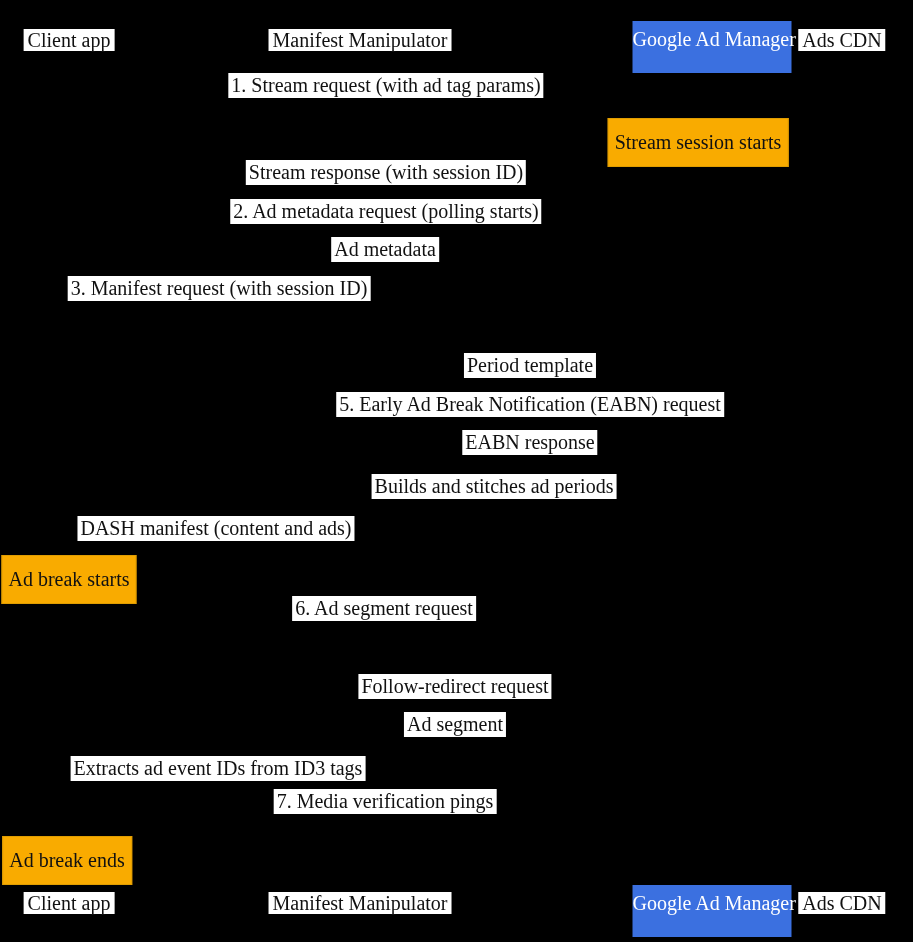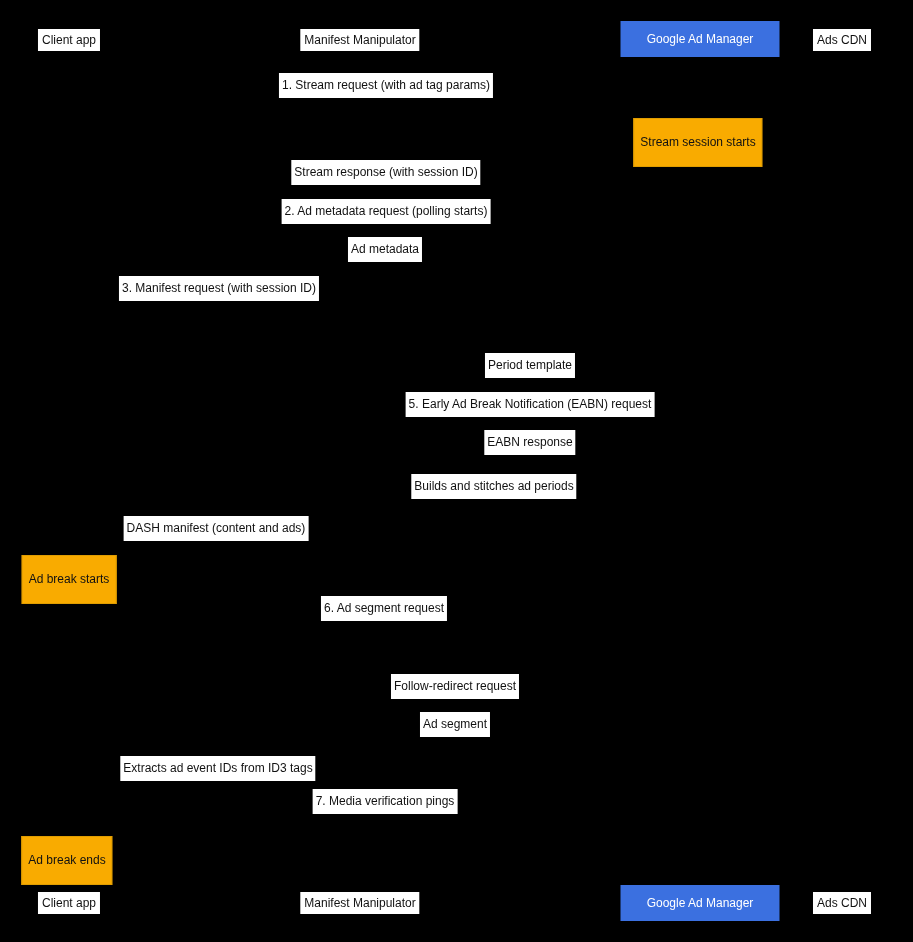--- a/index.html
+++ b/index.html
@@ -5,47 +5,48 @@
   html, body {
     margin: 0;
     padding: 0;
     background: #000000;
   }
   .canvas {
     position: relative;
     width: 913px;
     height: 942px;
     background: var(--pageBg, #000000);
-    font-family: Liberation Sans, sans-serif;
-    font-size: 12px;
+    font-family: Liberation Serif, serif;
+    font-size: 20px;
     overflow: hidden;
   }
   .lbl {
     position: absolute;
     transform: translateX(-50%);
     white-space: nowrap;
     background: var(--labelBg, #ffffff);
     color: var(--labelText, #111111);
     line-height: 23px;
     padding: 1px 3px;
   }
   .participant {
     line-height: 22px;
     padding: 0 4px;
   }
   .actor-blue {
     position: absolute;
     transform: translateX(-50%);
     width: 159px;
-    height: 36px;
+    height: 52px;
     line-height: 36px;
     text-align: center;
     background: var(--accentBlue, #3b70e0);
     color: var(--accentBlueText, #ffffff);
     white-space: nowrap;
+    margin-left: 12px;
   }
   .msg-hl {
     background: var(--noteYellow, #f9ab00);
   }
   .note {
     position: absolute;
     transform: translateX(-50%);
     white-space: nowrap;
     background: var(--noteYellow, #f9ab00);
     border: 1px solid var(--noteBorder, #e09d00);

